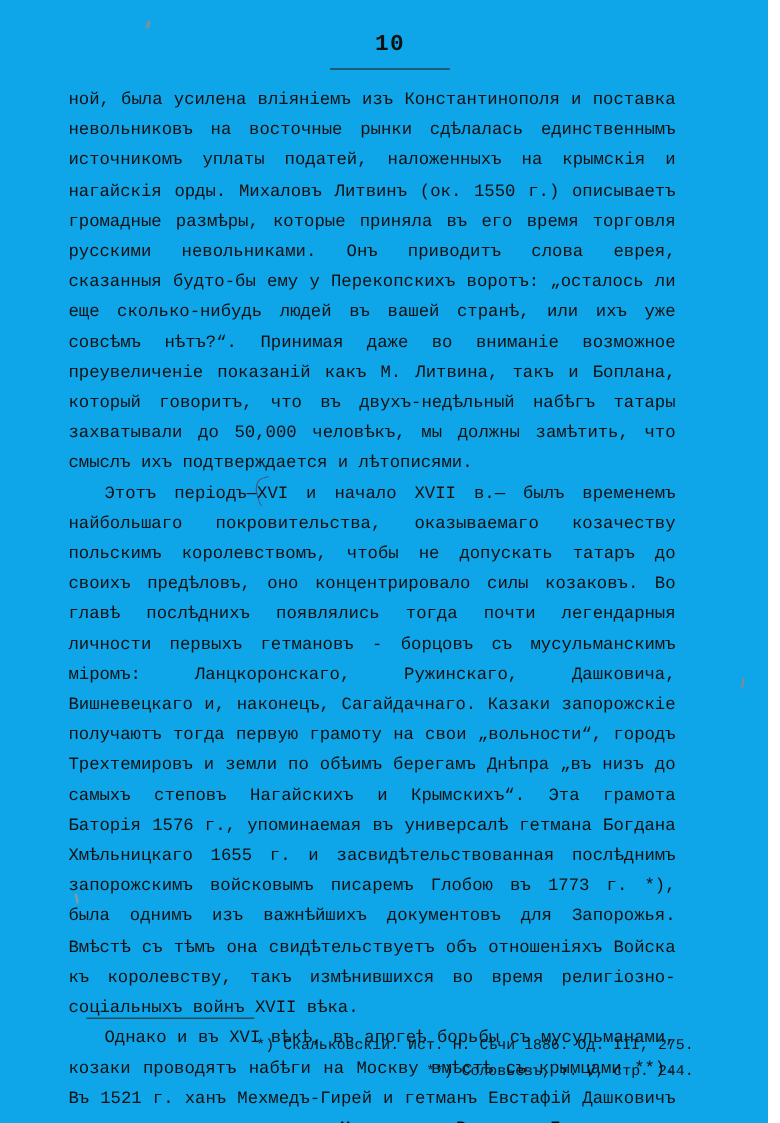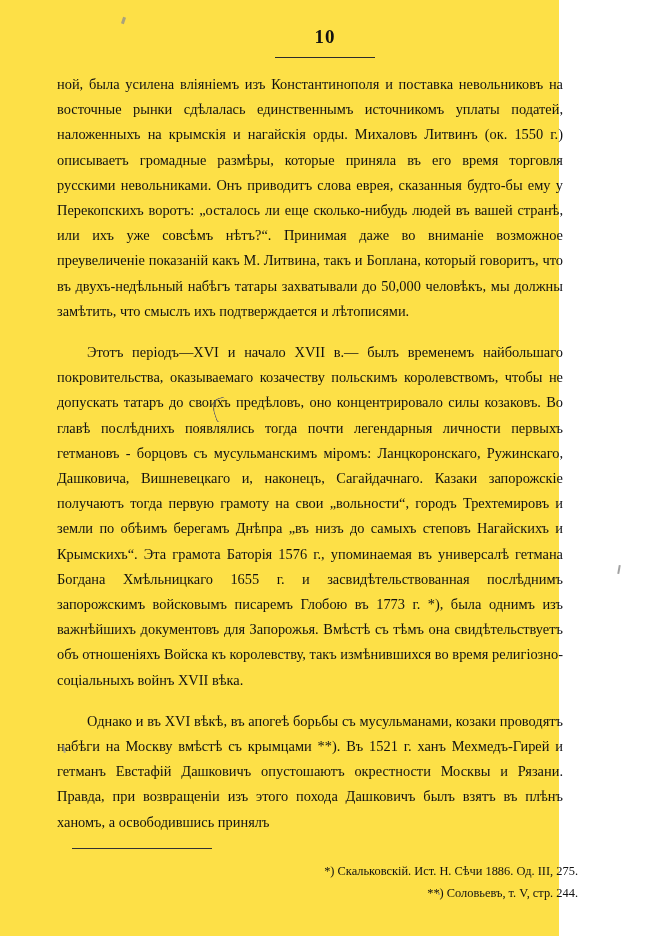--- a/index.html
+++ b/index.html
@@ -10,25 +10,26 @@
     width: 650px;
     height: 936px;
     background: #ffffff;
     font-family: "Liberation Serif", "DejaVu Serif", serif;
     color: #1a1a1a;
     position: relative;
     overflow: hidden;
   }
   .page {
     position: relative;
-    width: 559px;
+    width: 640px;
     height: 936px;
     box-sizing: border-box;
     padding: 0;
-    background: #fde047;
+    background: #0ea5e9;
+    font-family: Liberation Mono, monospace;
   }
   .page-number {
     position: absolute;
     top: 26px;
     left: 0;
     width: 650px;
     text-align: center;
     font-size: 19px;
     font-weight: 600;
     letter-spacing: 1px;
@@ -53,21 +54,21 @@
     text-justify: inter-word;
     color: #111;
   }
   .body-text p {
     margin: 0;
   }
   .body-text p.indent {
     text-indent: 30px;
   }
   .body-text p + p {
-    margin-top: 16px;
+    margin-top: 0;
   }
   .fn-rule {
     position: absolute;
     left: 72px;
     top: 848px;
     width: 140px;
     height: 1px;
     background: #333;
   }
   .footnotes {

